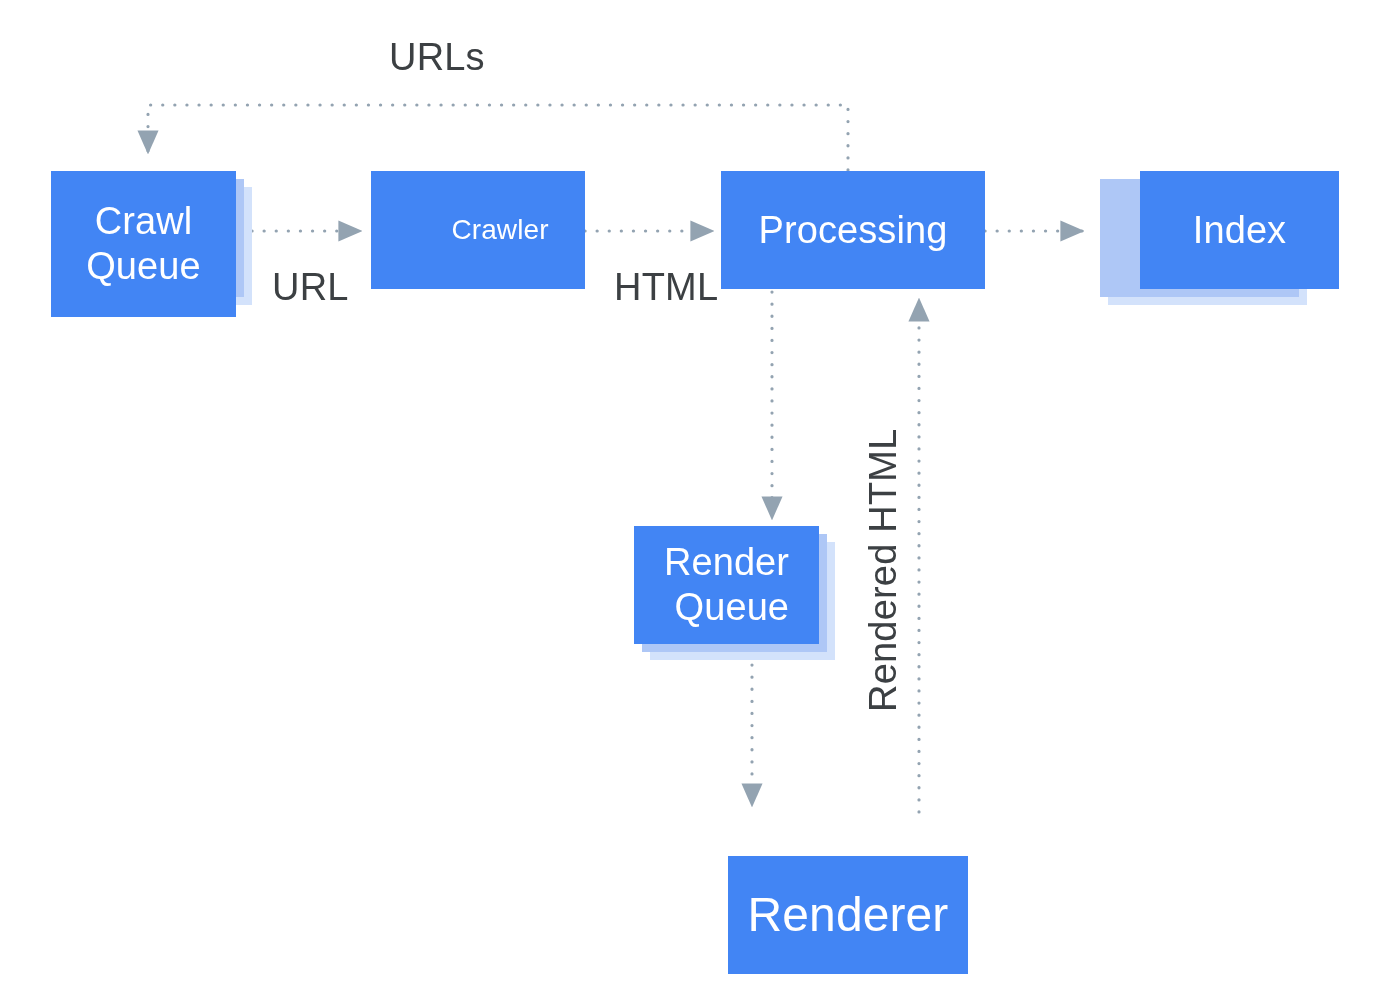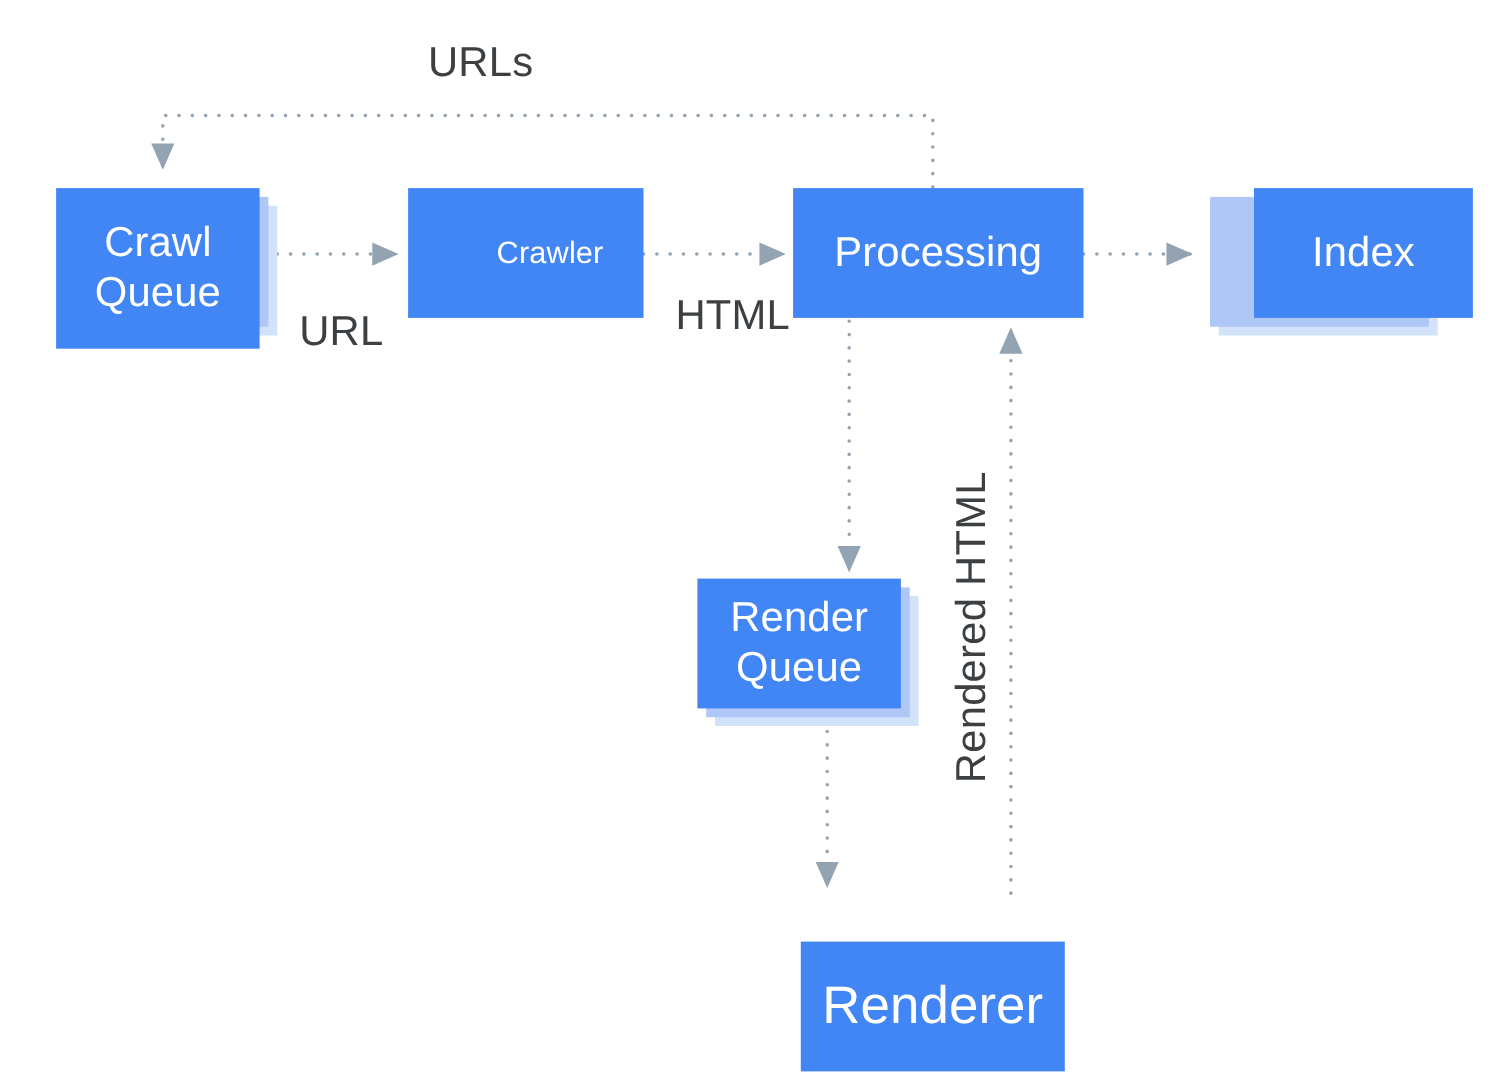--- a/index.html
+++ b/index.html
@@ -126,32 +126,32 @@
   </div>
 
   <div class="stack-back" style="left:1108px; top:187px; width:199px; height:118px;"></div>
   <div class="stack-mid" style="left:1100px; top:179px; width:199px; height:118px;"></div>
   <div class="node" style="left:1092px; top:171px; width:199px; height:118px; font-size:38px;margin-left:48px;">
     <span>Index</span>
   </div>
 
   <div class="stack-back" style="left:650px; top:542px; width:185px; height:118px;"></div>
   <div class="stack-mid" style="left:642px; top:534px; width:185px; height:118px;"></div>
-  <div class="node" style="left:634px; top:526px; width:185px; height:118px; font-size:38px;">
+  <div class="node" style="left:634px; top:526px; width:185px; height:118px; font-size:38px;text-align:right;">
     <div>
       <div>Render</div>
       <div>Queue</div>
     </div>
   </div>
 
   <div class="node" style="left:728px; top:856px; width:240px; height:118px; font-size:48px;">
     <span>Renderer</span>
   </div>
 
   <div class="caption" style="left:389px; top:36px; font-size:38px;">URLs</div>
 
-  <div class="caption" style="left:272px; top:281px; font-size:38px;text-align:center;">URL</div>
+  <div class="caption" style="left:272px; top:266px; font-size:38px;text-align:center;">URL</div>
 
   <div class="caption" style="left:598px; top:266px; font-size:38px;margin-left:16px;">HTML</div>
 
   <div class="caption vertical" style="left:862px; top:712px; font-size:38px;">Rendered HTML</div>
 
 </div>
 
 </body></html>

